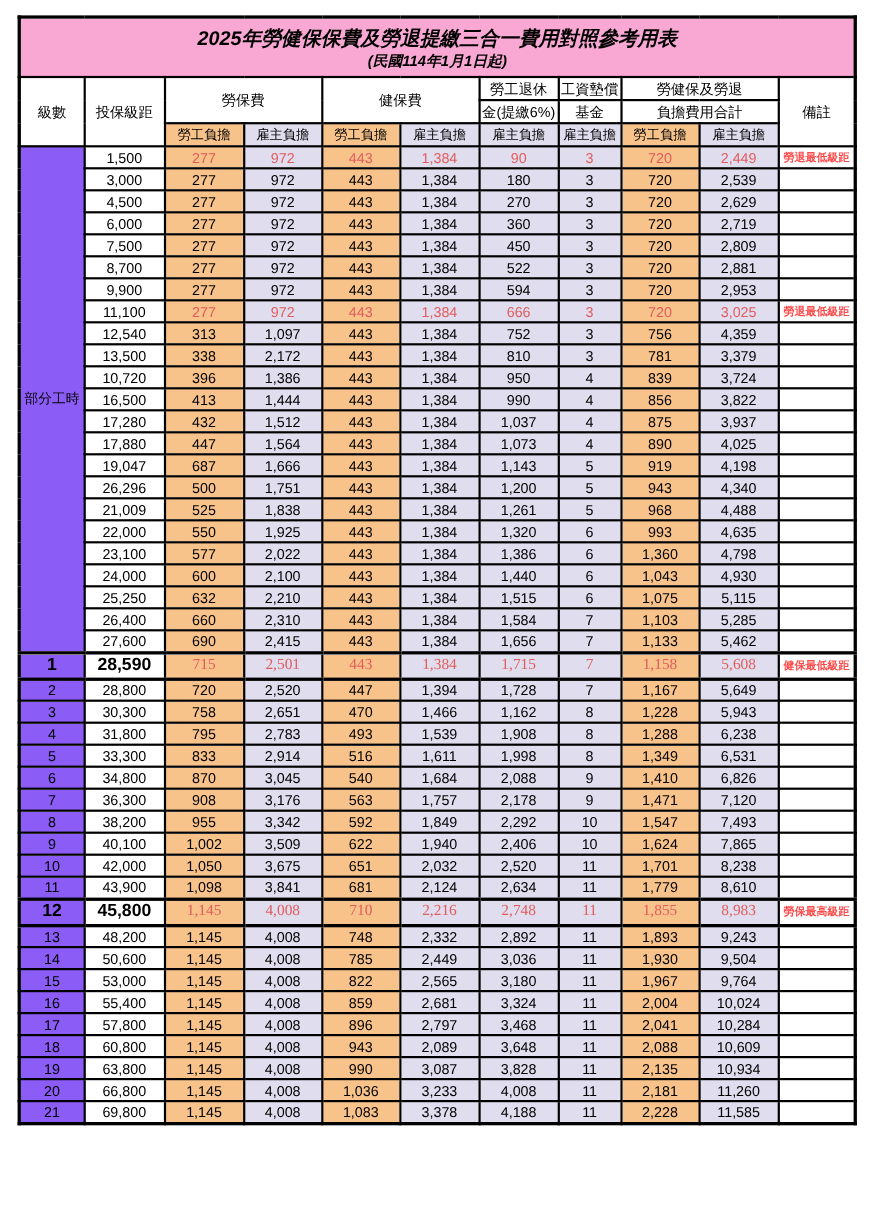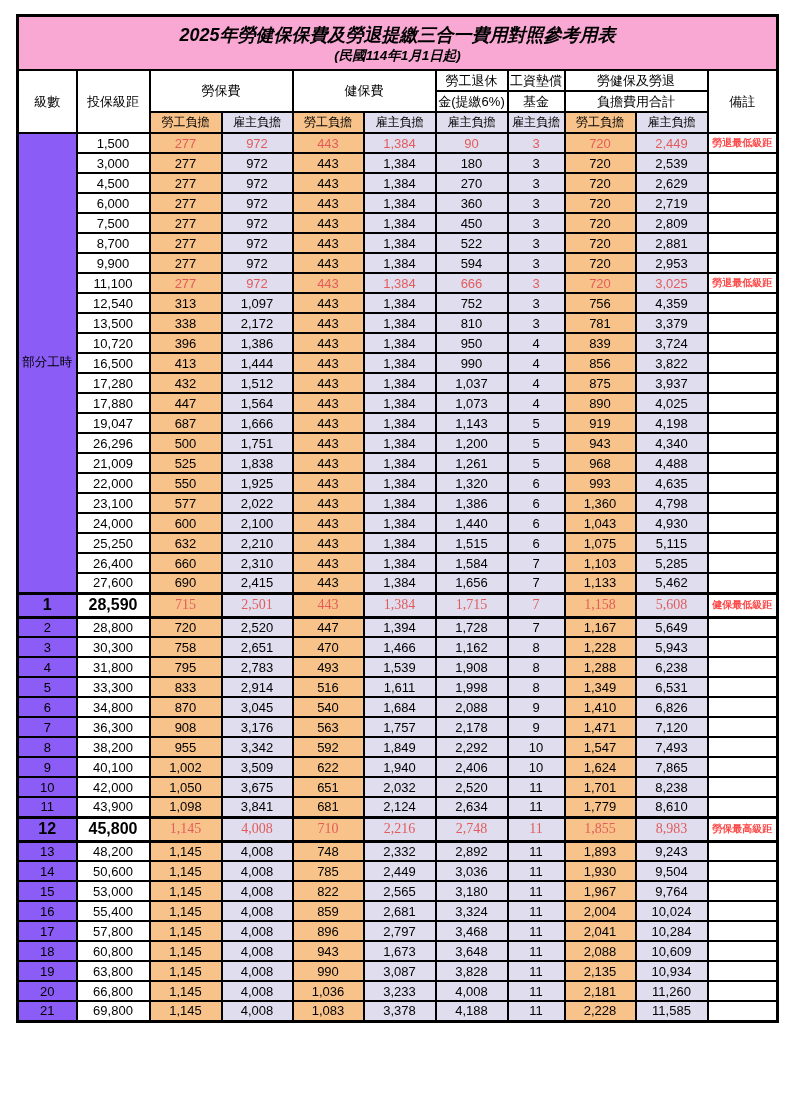--- a/index.html
+++ b/index.html
@@ -587,21 +587,21 @@
         <td class="emp">2,041</td>
         <td class="er">10,284</td>
         <td class="note"></td>
       </tr>
       <tr>
         <td class="lv">18</td>
         <td class="sal">60,800</td>
         <td class="emp">1,145</td>
         <td class="er">4,008</td>
         <td class="emp">943</td>
-        <td class="er">1,673</td>
+        <td class="er">2,089</td>
         <td class="er">3,648</td>
         <td class="er">11</td>
         <td class="emp">2,088</td>
         <td class="er">10,609</td>
         <td class="note"></td>
       </tr>
       <tr>
         <td class="lv">19</td>
         <td class="sal">63,800</td>
         <td class="emp">1,145</td>

